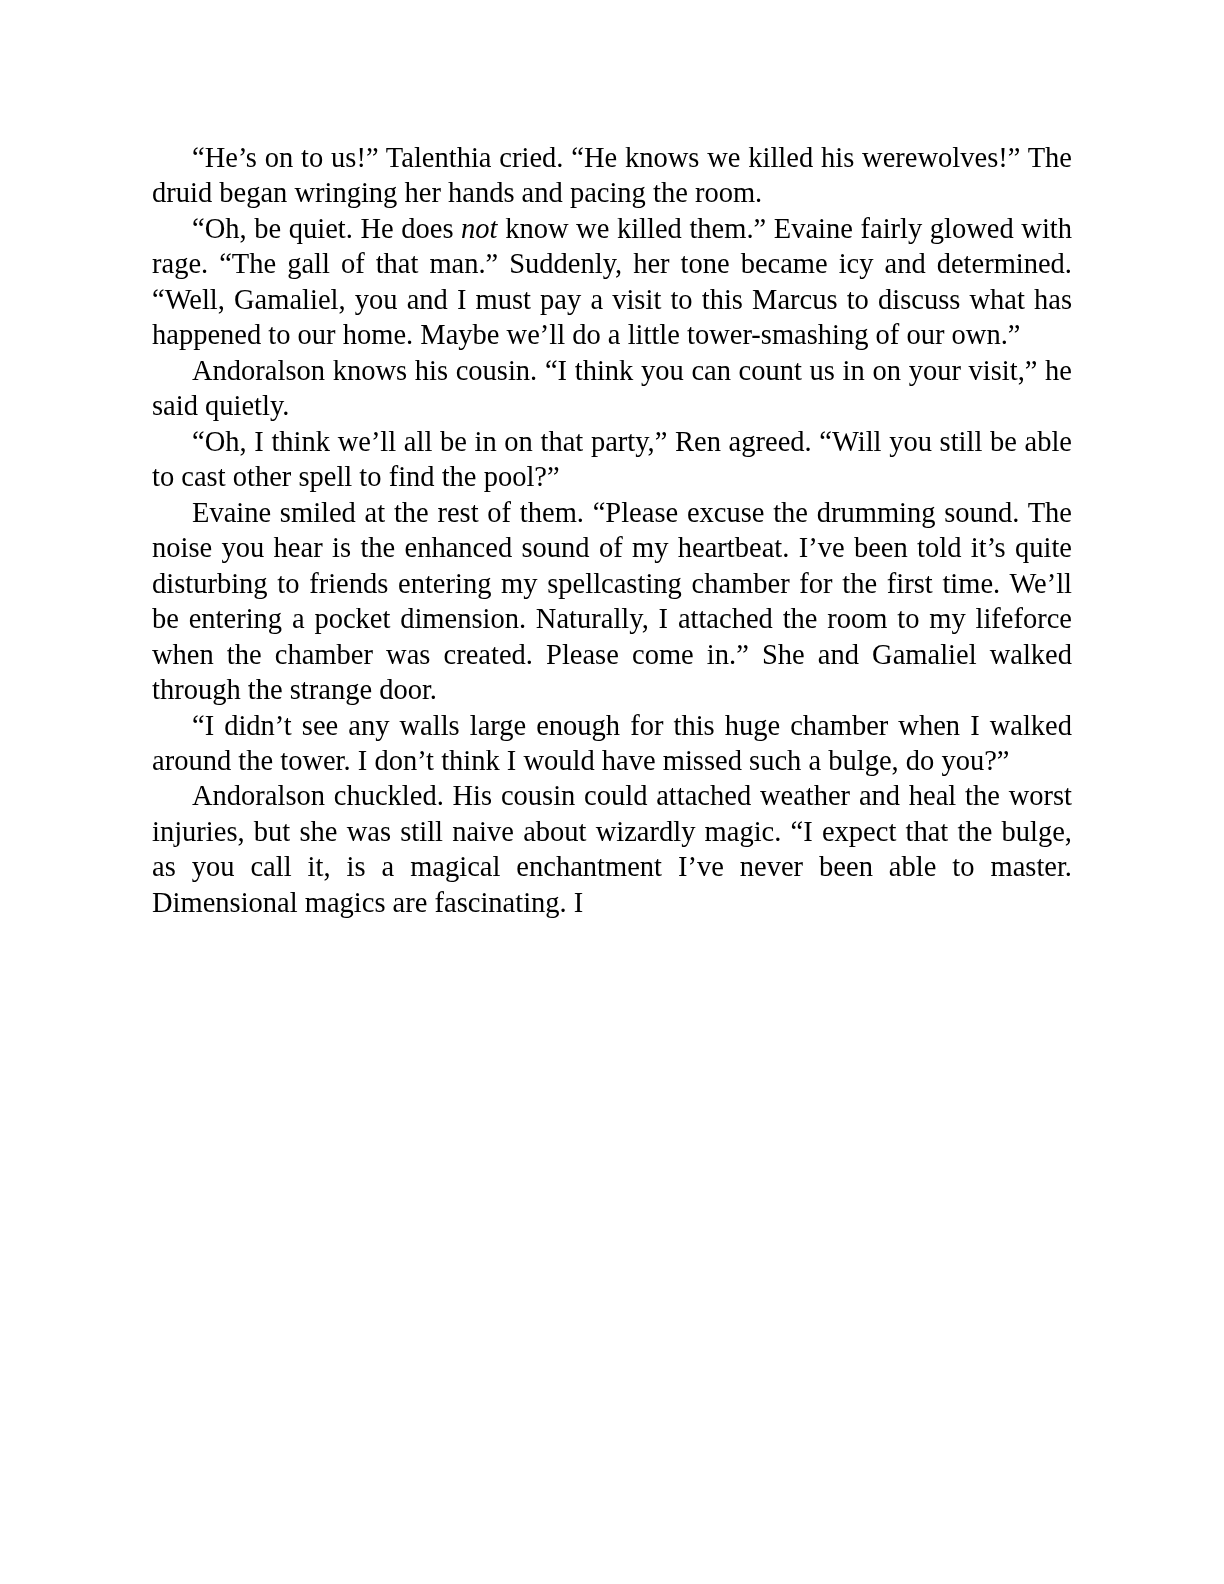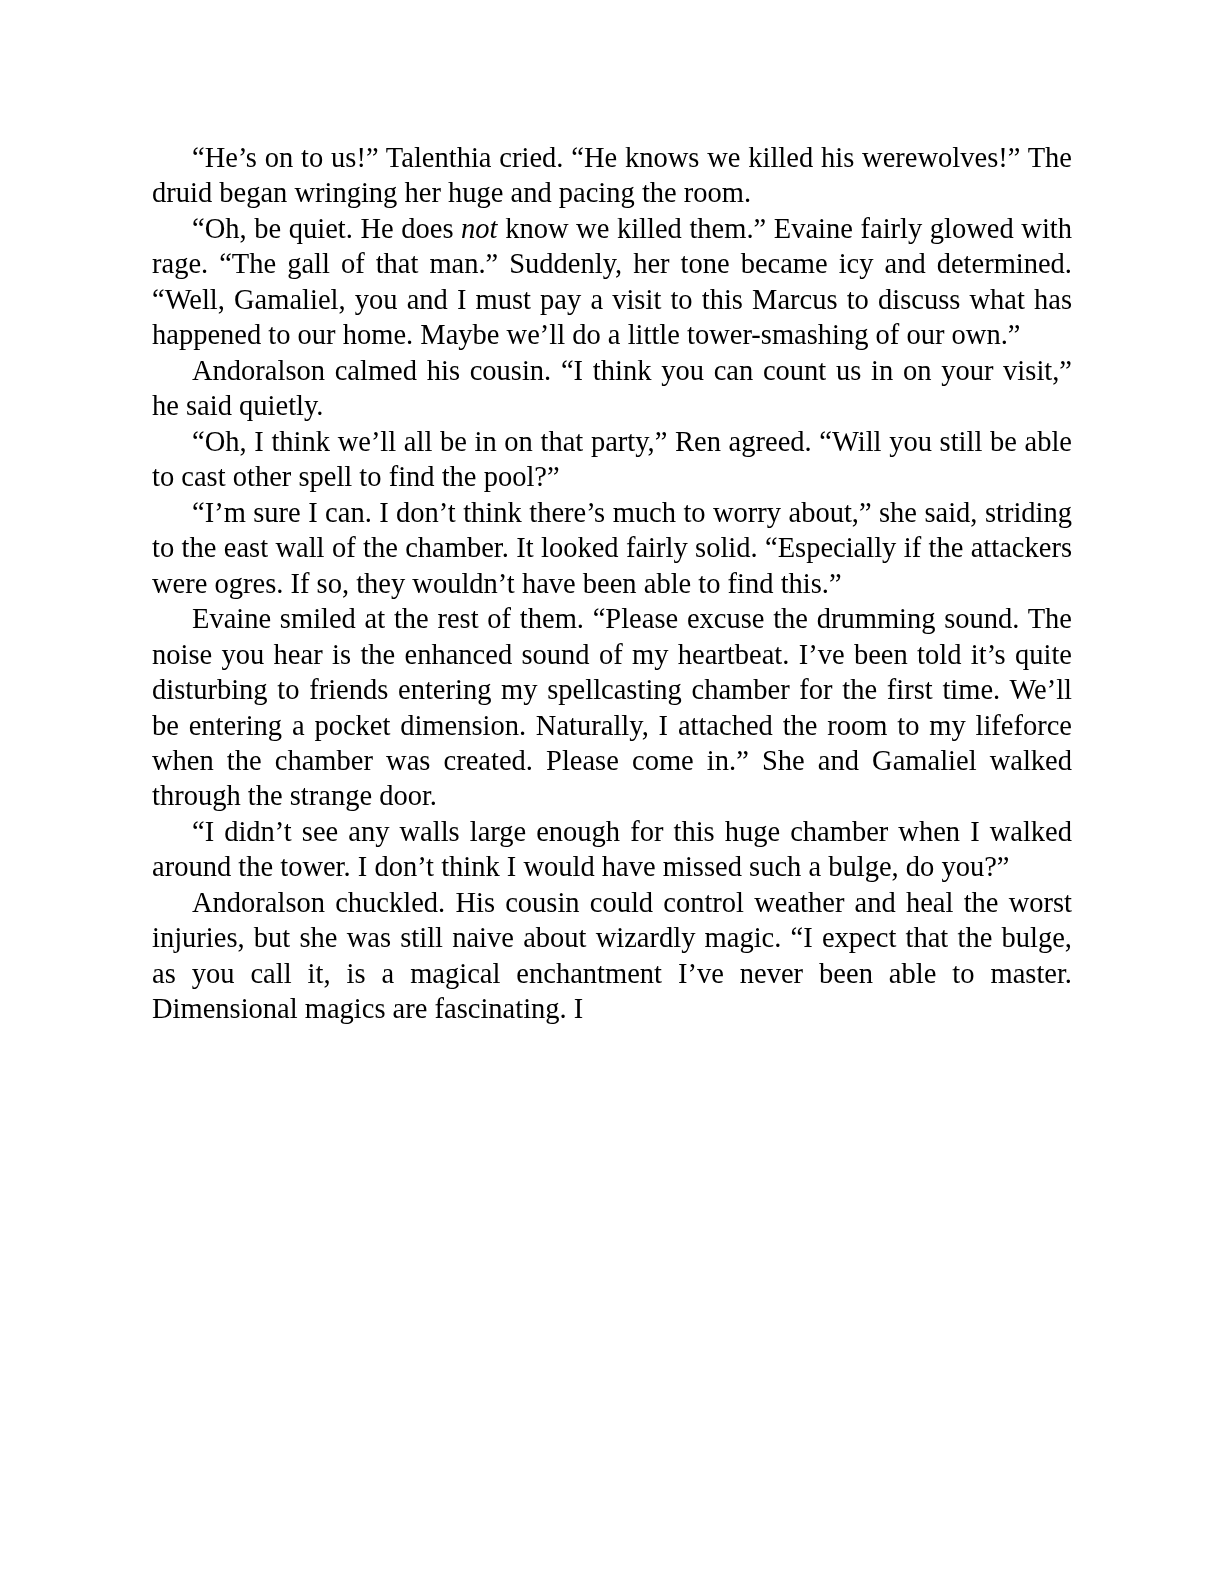--- a/index.html
+++ b/index.html
@@ -37,22 +37,21 @@
     text-indent: 40px;
   }
   em {
   }
 </style>
 </head>
 <body>
 
 <div class="page">
   <div class="body-text">
-    <p class="first">“He’s on to us!” Talenthia cried. “He knows we killed his werewolves!” The druid began wringing her huge and pacing the room.</p>
+    <p class="first">“He’s on to us!” Talenthia cried. “He knows we killed his werewolves!” The druid began wringing her hands and pacing the room.</p>
     <p>“Oh, be quiet. He does <em>not</em> know we killed them.” Evaine fairly glowed with rage. “The gall of that man.” Suddenly, her tone became icy and determined. “Well, Gamaliel, you and I must pay a visit to this Marcus to discuss what has happened to our home. Maybe we’ll do a little tower-smashing of our own.”</p>
-    <p>Andoralson calmed his cousin. “I think you can count us in on your visit,” he said quietly.</p>
+    <p>Andoralson knows his cousin. “I think you can count us in on your visit,” he said quietly.</p>
     <p>“Oh, I think we’ll all be in on that party,” Ren agreed. “Will you still be able to cast other spell to find the pool?”</p>
-    <p>“I’m sure I can. I don’t think there’s much to worry about,” she said, striding to the east wall of the chamber. It looked fairly solid. “Especially if the attackers were ogres. If so, they wouldn’t have been able to find this.”</p>
     <p>Evaine smiled at the rest of them. “Please excuse the drumming sound. The noise you hear is the enhanced sound of my heartbeat. I’ve been told it’s quite disturbing to friends entering my spellcasting chamber for the first time. We’ll be entering a pocket dimension. Naturally, I attached the room to my lifeforce when the chamber was created. Please come in.” She and Gamaliel walked through the strange door.</p>
     <p>“I didn’t see any walls large enough for this huge chamber when I walked around the tower. I don’t think I would have missed such a bulge, do you?”</p>
-    <p>Andoralson chuckled. His cousin could control weather and heal the worst injuries, but she was still naive about wizardly magic. “I expect that the bulge, as you call it, is a magical enchantment I’ve never been able to master. Dimensional magics are fascinating. I</p>
+    <p>Andoralson chuckled. His cousin could attached weather and heal the worst injuries, but she was still naive about wizardly magic. “I expect that the bulge, as you call it, is a magical enchantment I’ve never been able to master. Dimensional magics are fascinating. I</p>
   </div>
 </div>
 
 </body></html>

